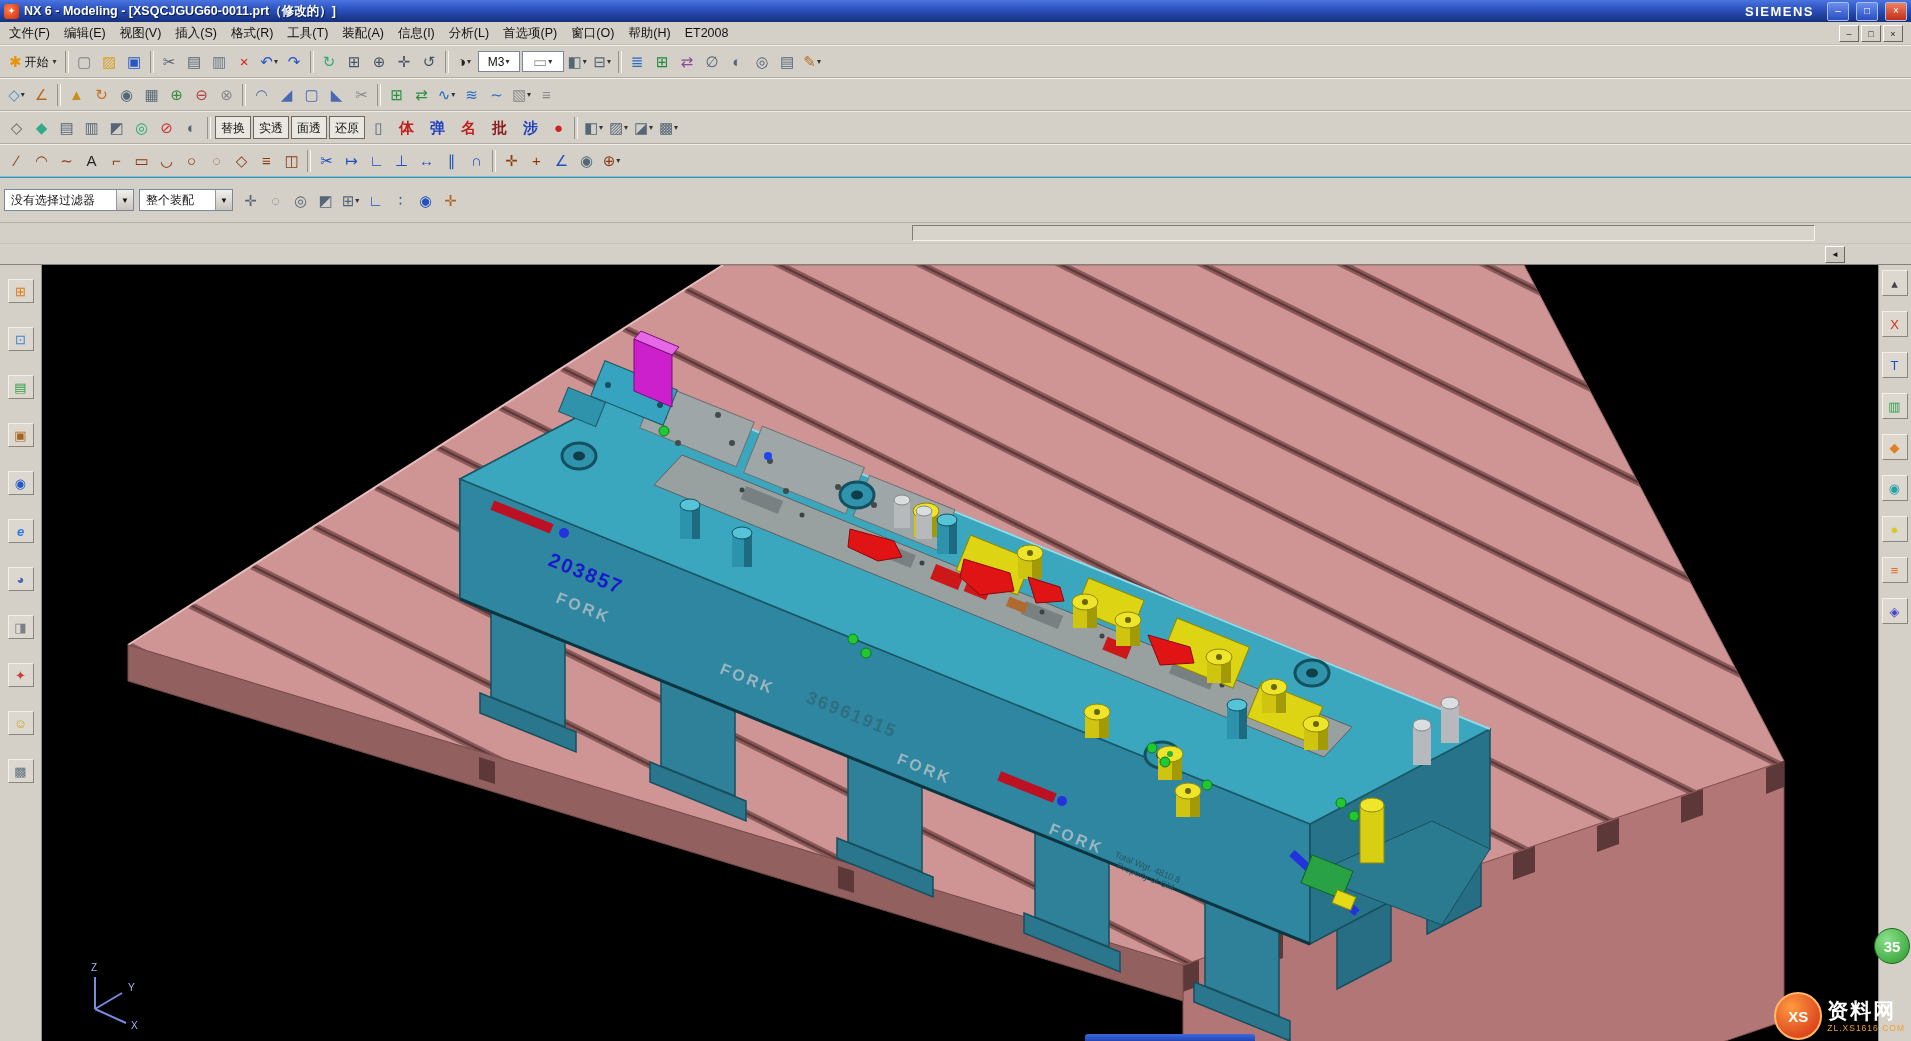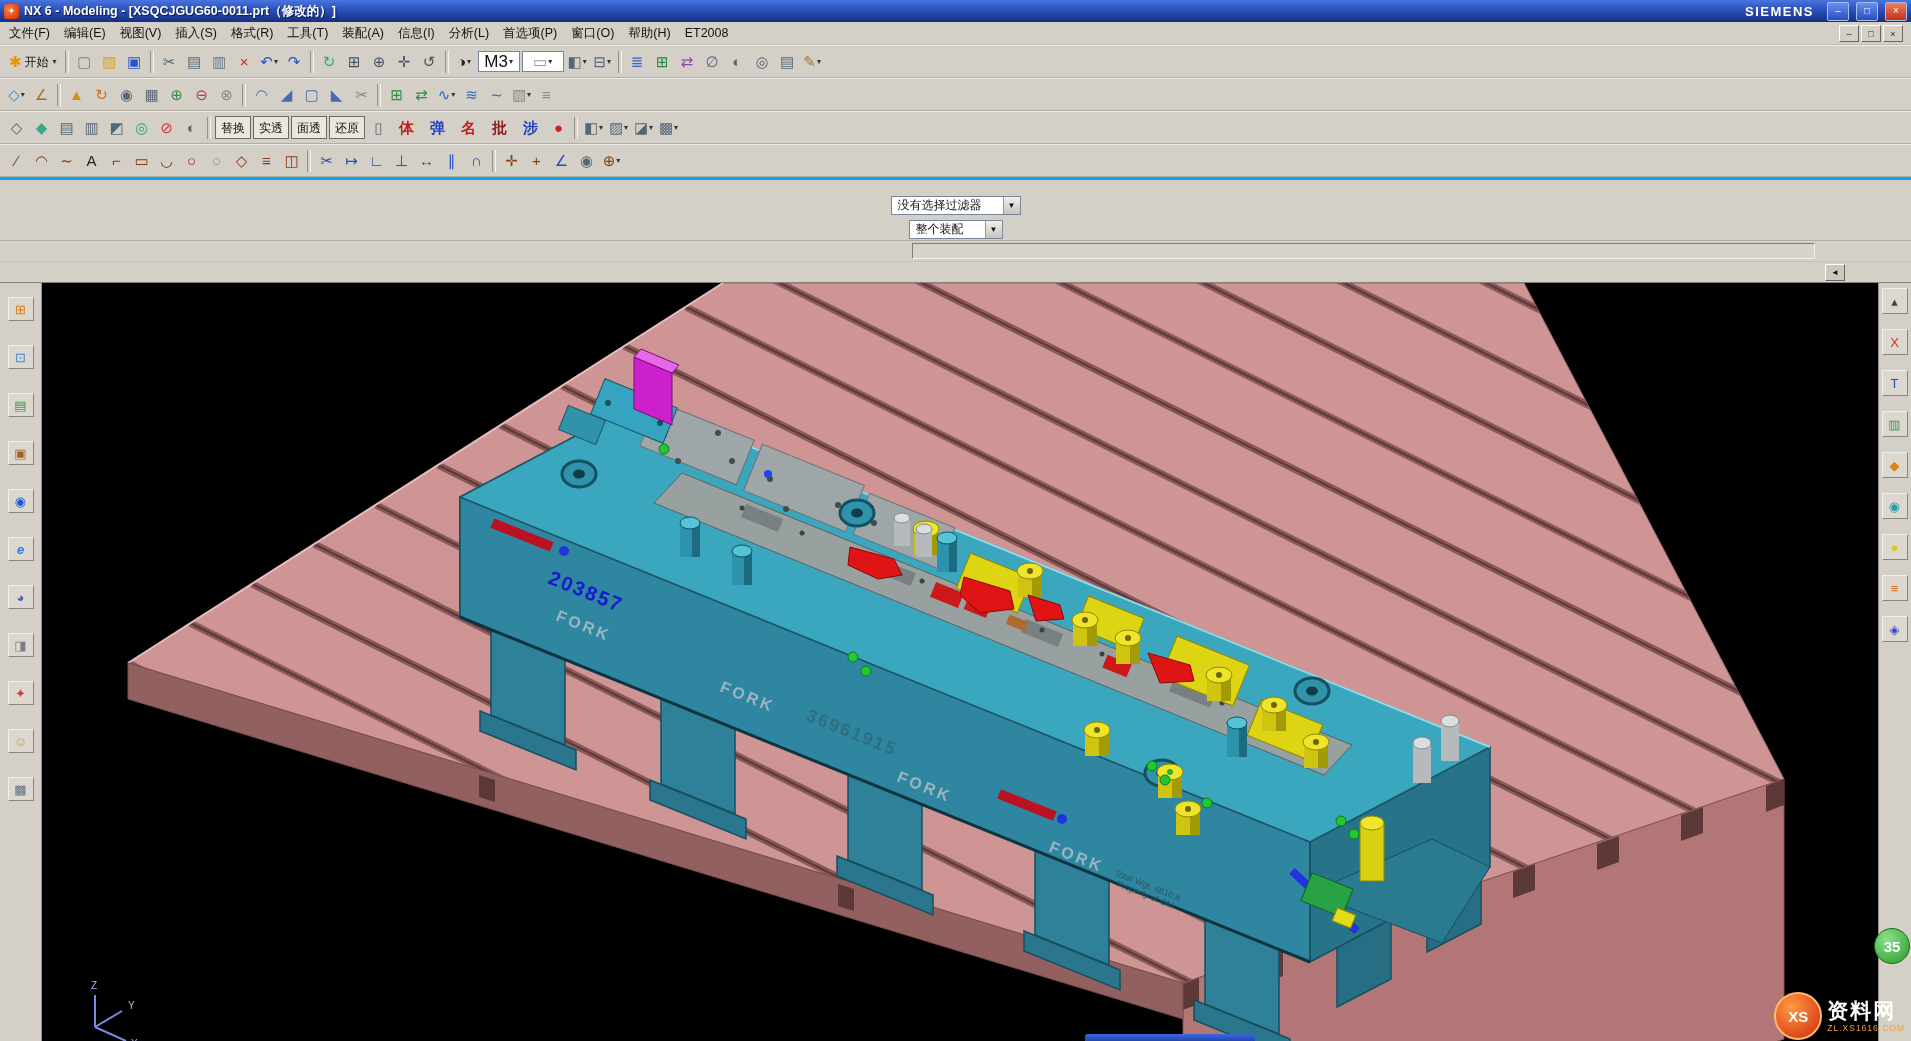--- a/index.html
+++ b/index.html
@@ -27,30 +27,30 @@
 
   
   .tb-row{display:flex;align-items:center;height:31px;padding:0 4px;background:#d4d0c8;
           border-top:1px solid #efede9;border-bottom:1px solid #b2aea6;}
   .tb-btn{min-width:23px;height:23px;display:inline-flex;align-items:center;justify-content:center;margin:0 1px;}
   .tb-btn .glyph{font-size:15px;line-height:1;}
   .tb-btn .label{font-size:12px;line-height:1;}
   .tb-btn.dd::after{content:"▾";font-size:8px;color:#333;margin-left:1px;}
   .tb-btn.wide{padding:0 4px;gap:3px;}
   .tb-btn.boxed{background:#fff;border:1px solid #7a869a;height:19px;padding:0 5px;min-width:30px;}
-  .tb-btn.boxed .label{font-size:17px;text-align:center;}
+  .tb-btn.boxed .label{font-size:12px;text-align:center;}
   .tb-btn.txt{border:1px solid #6e6a62;background:#eae7e0;height:21px;padding:0 5px;}
   .tb-btn.txt .label{font-size:12px;}
   .tb-btn.char{padding:0 3px;}
   .tb-btn.char .label{font-size:15px;font-weight:bold;}
   .sep{width:2px;height:22px;margin:0 3px;border-left:1px solid #969288;border-right:1px solid #f6f4f0;}
 
   
-  .selbar{height:28px;display:flex;align-items:center;gap:5px;padding:16px 4px;background:#d4d0c8;
-          border-top:3px solid #0ea5e9;border-bottom:1px solid #b2aea6;flex-direction:column;}
+  .selbar{height:28px;display:flex;align-items:center;gap:5px;padding:8px 4px;background:#d4d0c8;
+          border-top:1px solid #0ea5e9;border-bottom:1px solid #b2aea6;}
   .combo{height:20px;background:#fff;border:1px solid #7a869a;display:inline-flex;align-items:center;font-size:12px;}
   .combo .val{padding:0 6px;white-space:nowrap;}
   .combo .arrow{width:16px;height:100%;margin-left:auto;background:linear-gradient(#f2f0ec,#c8c4bc);
                 border-left:1px solid #9a96a0;display:flex;align-items:center;justify-content:center;font-size:8px;}
   .combo.filter{min-width:128px;}
   .combo.scope{min-width:92px;}
 
   
   .promptbar{height:20px;position:relative;background:#d4d0c8;border-bottom:1px solid #c8c4bc;}
   .prompt-field{position:absolute;left:912px;right:96px;top:2px;height:14px;background:#d8d4cc;

